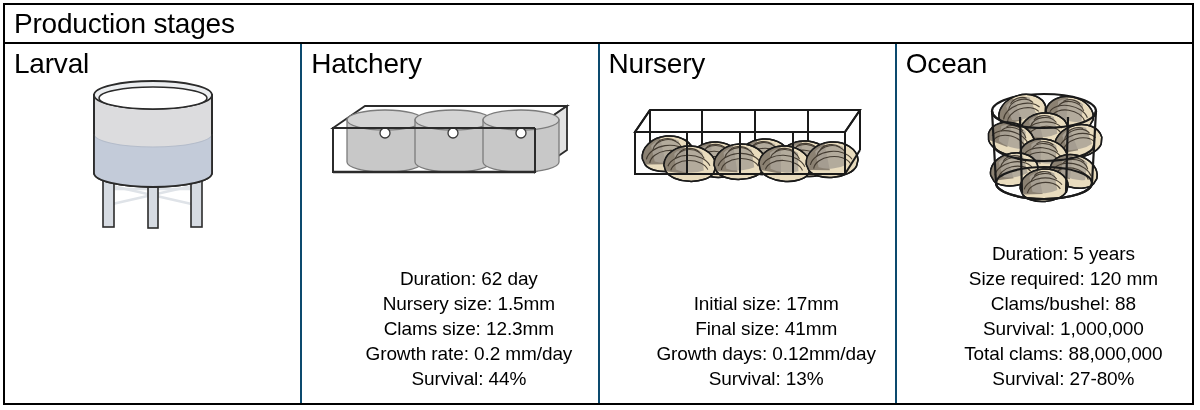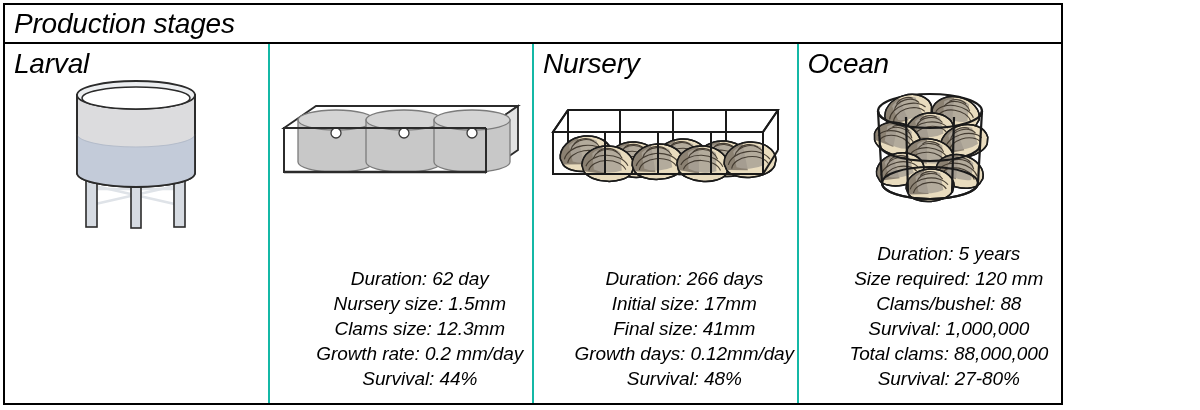--- a/index.html
+++ b/index.html
@@ -12,26 +12,25 @@
     height: 410px;
     font-family: "Liberation Sans", sans-serif;
     color: #000000;
     overflow: hidden;
   }
 
   .figure {
     position: absolute;
     left: 3px;
     top: 3px;
-    width: 1060px;
+    width: 1191px;
     height: 402px;
     border: 2px solid #000000;
     box-sizing: border-box;
     background: #ffffff;
-    font-style: italic;
   }
 
   
   .fig-header {
     position: absolute;
     left: 0;
     top: 0;
     width: 100%;
     height: 39px;
     border-bottom: 2px solid #000000;
@@ -53,21 +52,21 @@
     left: 0;
     top: 39px;
     width: 100%;
     height: 359px;
     display: flex;
   }
   .stage {
     position: relative;
     flex: 1 1 0;
     height: 100%;
-    border-right: 2px solid #14b8a6;
+    border-right: 2px solid #0c4a6e;
     box-sizing: border-box;
   }
   .stage:last-child { border-right: none; }
 
   .stage-title {
     position: absolute;
     left: 9px;
     top: 4px;
     font-size: 28px;
     line-height: 32px;
@@ -136,20 +135,21 @@
             <path d="M16,18 L16,96 A59,14 0 0 0 134,96 L134,18" fill="none" stroke="#2b2b2b" stroke-width="1.8"></path>
             <ellipse cx="75" cy="18" rx="59" ry="14" fill="#eceef0" stroke="#2b2b2b" stroke-width="1.8"></ellipse>
             <ellipse cx="75" cy="21" rx="54" ry="11" fill="#ffffff" stroke="#2b2b2b" stroke-width="1.4"></ellipse>
           </g>
         </svg>
       </div>
 
     </div>
 
     <div class="stage">
+      <div class="stage-title">Hatchery</div>
 
       <div class="stage-art">
         <svg width="250" height="110" viewBox="0 0 250 110">
 
           <g>
             <polygon points="8,28 40,6 242,6 210,28" fill="#ffffff" stroke="#2b2b2b" stroke-width="1.8"></polygon>
             <polygon points="210,28 242,6 242,50 210,72" fill="#e2e2e2" stroke="#2b2b2b" stroke-width="1.8"></polygon>
             <polygon points="8,28 210,28 210,72 8,72" fill="none" stroke="#2b2b2b" stroke-width="2"></polygon>
           </g>
 
@@ -236,25 +236,24 @@
             <line x1="225" y1="72" x2="240" y2="48"></line>
             <line x1="240" y1="48" x2="240" y2="8"></line>
             <line x1="67" y1="30" x2="67" y2="72"></line>
             <line x1="120" y1="30" x2="120" y2="72"></line>
             <line x1="173" y1="30" x2="173" y2="72"></line>
           </g>
         </svg>
       </div>
 
       <div class="stage-stats">
-        <span class="stat-line">Duration: 266 days</span>
         <span class="stat-line">Initial size: 17mm</span>
         <span class="stat-line">Final size: 41mm</span>
         <span class="stat-line">Growth days: 0.12mm/day</span>
-        <span class="stat-line">Survival: 48%</span>
+        <span class="stat-line">Survival: 13%</span>
       </div>
     </div>
 
     <div class="stage">
       <div class="stage-title">Ocean</div>
 
       <div class="stage-art">
         <svg width="140" height="135" viewBox="0 0 140 135">
           <defs>
             <g id="clam2">

